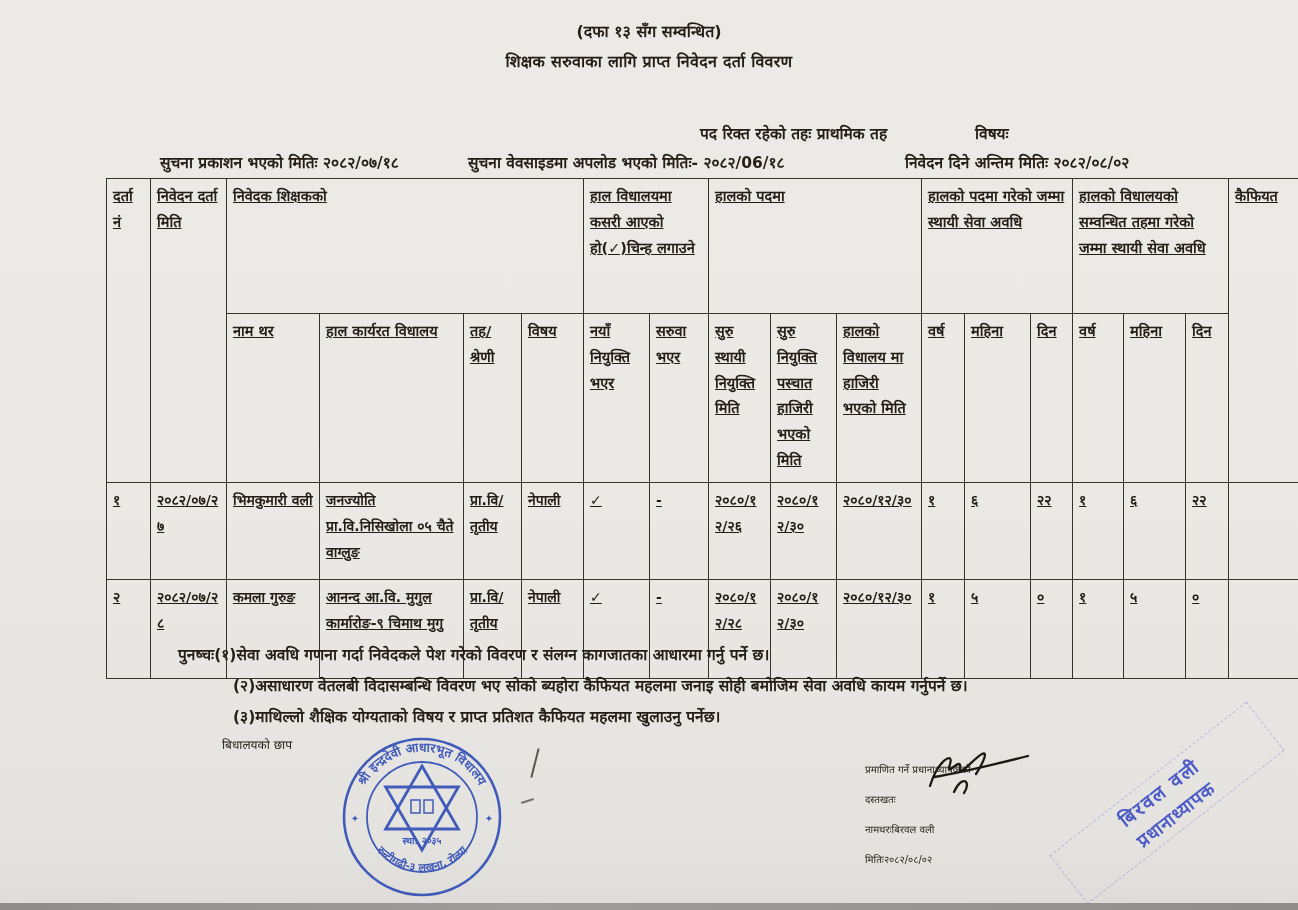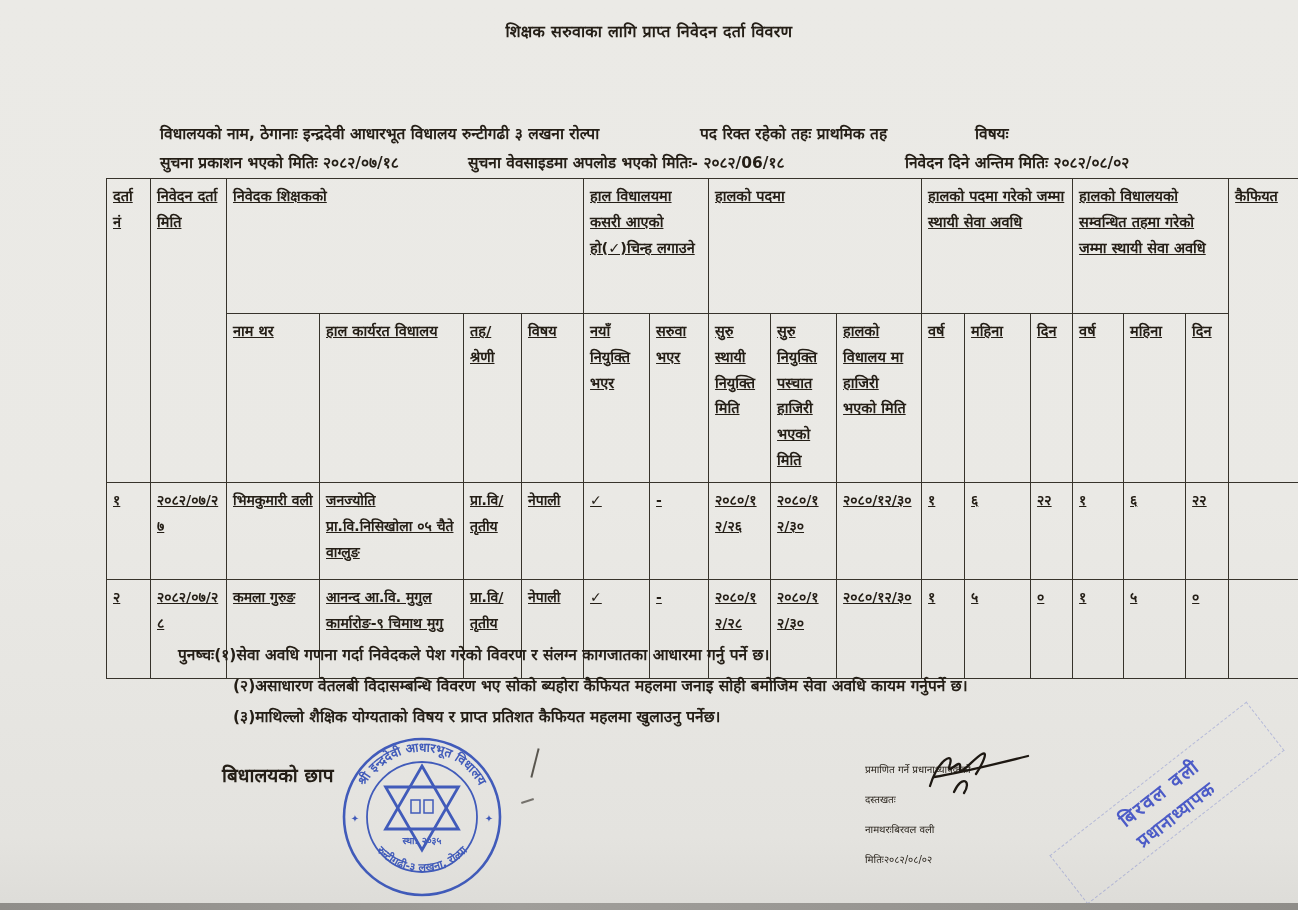--- a/index.html
+++ b/index.html
@@ -48,21 +48,21 @@
   .vc{vertical-align:middle;}
   .c{text-align:center;}
   .wb{word-break:break-all;}
   
   .notes{position:absolute;left:160px;top:640px;font-size:15.5px;font-weight:bold;line-height:31px;margin-left:18px;}
   .note-indent{padding-left:55px;}
   
   .certify{position:absolute;left:865px;top:755px;font-size:10px;font-weight:normal;line-height:30px;}
   .sig-svg{position:absolute;left:922px;top:748px;}
   
-  .stamp-label{position:absolute;left:222px;top:762px;font-size:19px;font-weight:bold;}
+  .stamp-label{position:absolute;left:222px;top:736px;font-size:12px;font-weight:normal;}
   .round-stamp{position:absolute;left:337px;top:732px;opacity:.88;}
   .pen-mark1{position:absolute;left:534px;top:748px;width:2px;height:30px;background:#2a251e;transform:rotate(14deg);opacity:.75;}
   .pen-mark2{position:absolute;left:521px;top:800px;width:13px;height:2px;background:#2a251e;transform:rotate(-18deg);opacity:.6;}
   
   .name-stamp{
     position:absolute;left:1042px;top:772px;width:232px;
     transform:rotate(-38deg);
     color:#2b3ec2;opacity:.82;
     font-weight:bold;text-align:center;
     border:1px dashed rgba(43,62,194,.30);
@@ -70,24 +70,24 @@
   }
   .name-stamp .l1{font-size:19px;letter-spacing:2px;}
   .name-stamp .l2{font-size:18px;letter-spacing:1px;margin-top:2px;}
 </style>
 </head>
 <body>
 
 <div class="page">
 
   <div class="titles">
+    <div class="title-l2">(दफा १३ सँग सम्वन्धित)</div>
     <div class="title-l3">शिक्षक सरुवाका लागि प्राप्त निवेदन दर्ता विवरण</div>
   </div>
 
-  <div class="info-span" style="left:160px;top:122px;">विधालयको नाम, ठेगानाः इन्द्रदेवी आधारभूत विधालय रुन्टीगढी ३ लखना रोल्पा</div>
   <div class="info-span" style="left:700px;top:122px;">पद रिक्त रहेको तहः प्राथमिक तह</div>
   <div class="info-span" style="left:975px;top:122px;">विषयः</div>
 
   <div class="info-span" style="left:160px;top:151px;">सुचना प्रकाशन भएको मितिः २०८२/०७/१८</div>
   <div class="info-span" style="left:468px;top:151px;">सुचना वेवसाइडमा अपलोड भएको मितिः- २०८२/06/१८</div>
   <div class="info-span" style="left:905px;top:151px;">निवेदन दिने अन्तिम मितिः २०८२/०८/०२</div>
 
   <table class="regtable">
     <colgroup>
       <col style="width:44px">

